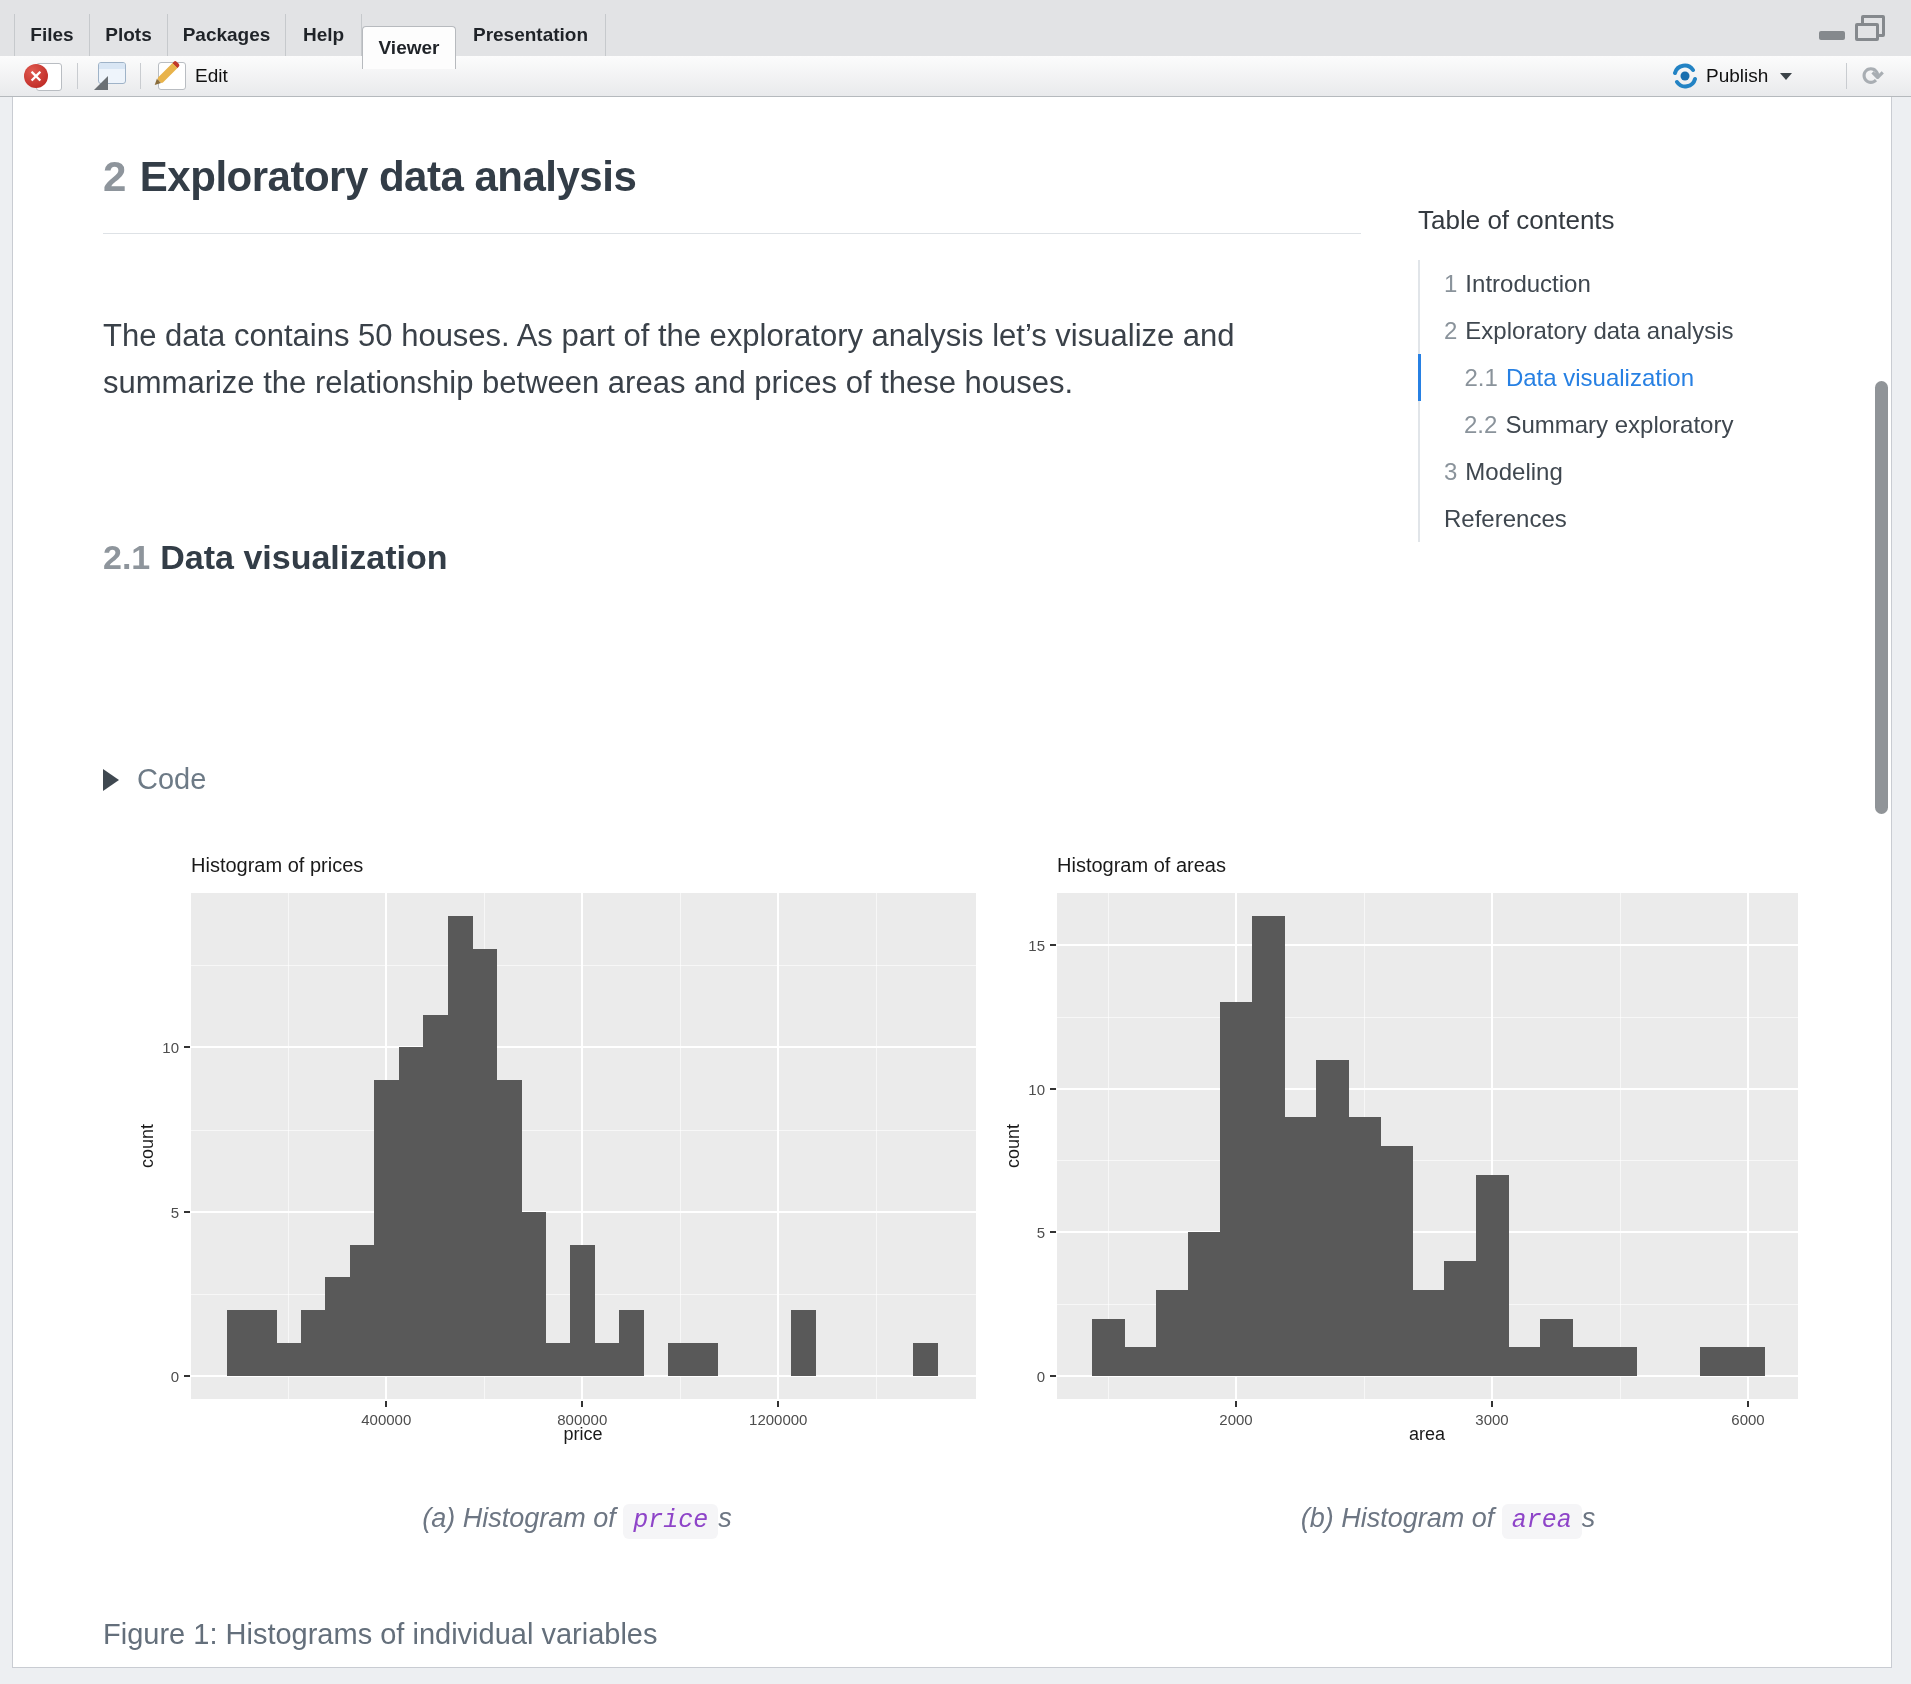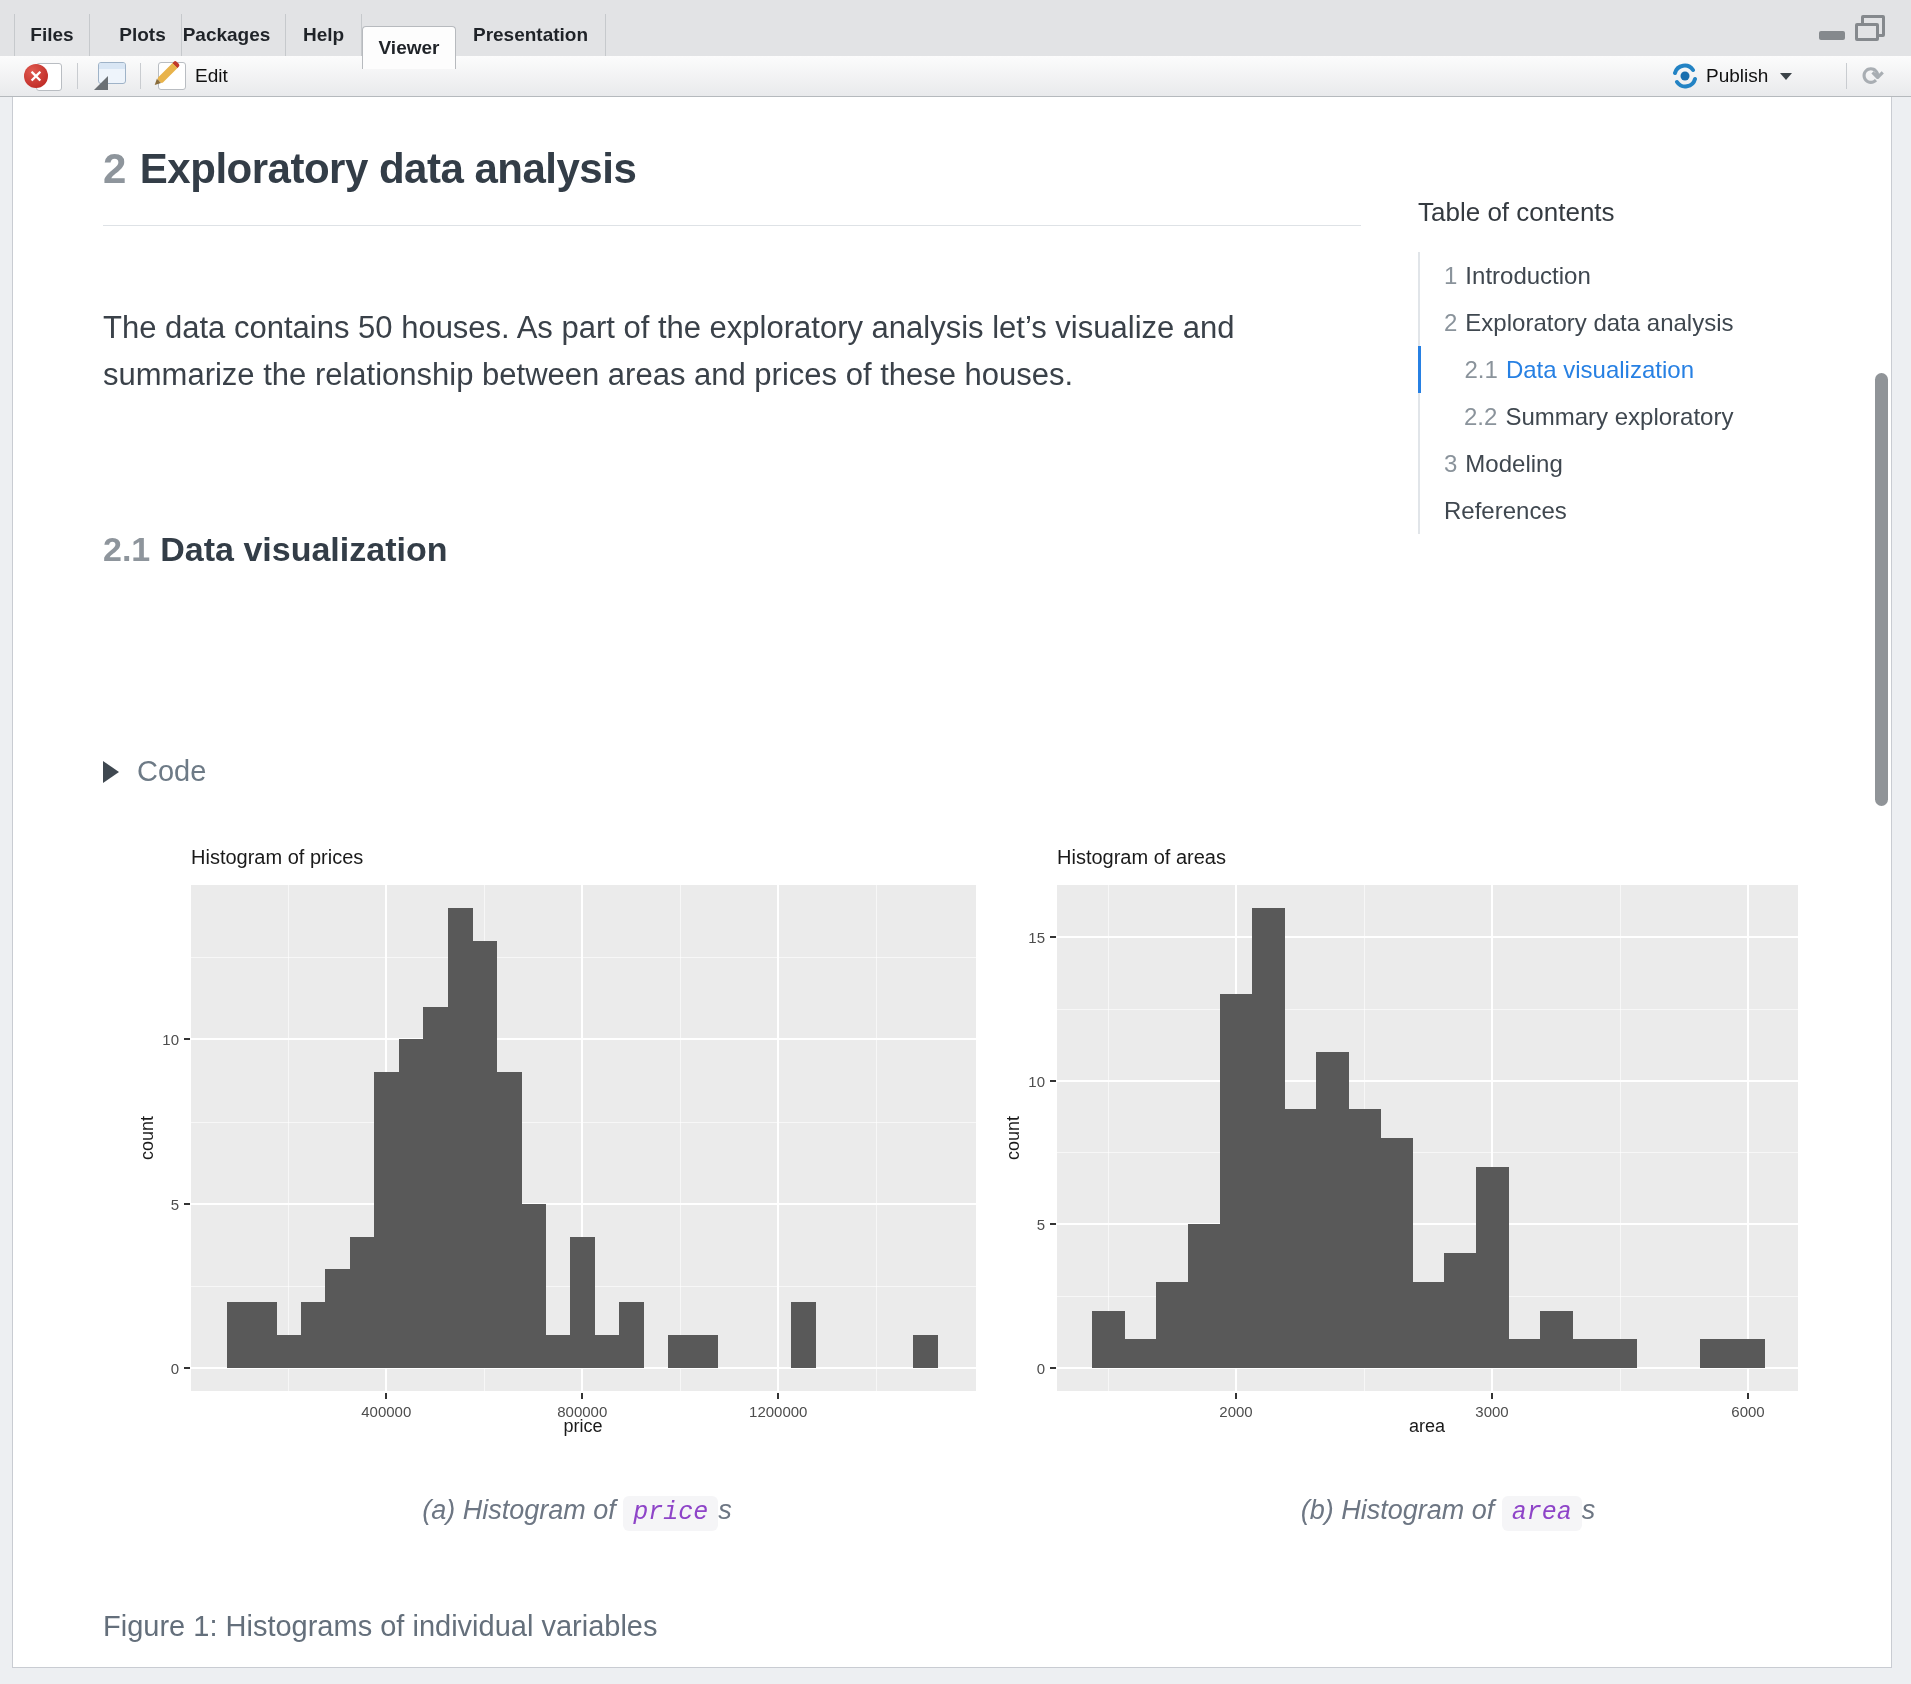--- a/index.html
+++ b/index.html
@@ -37,21 +37,21 @@
   .pencil{position:absolute;left:6px;top:-4px;width:7px;height:26px;background:linear-gradient(#c0392b 0 4px,#e8b34b 4px 100%);transform:rotate(45deg);border-radius:2px;}
   .pencil::after{content:"";position:absolute;left:0;bottom:-6px;width:0;height:0;border-left:3.5px solid transparent;border-right:3.5px solid transparent;border-top:6px solid #8a6d3b;}
   .publish-group{display:flex;align-items:center;gap:8px;font-size:19px;color:#111;}
   .connect-icon{position:relative;width:26px;height:26px;}
   .connect-icon svg{display:block;}
   .caret-down{width:0;height:0;border-left:6px solid transparent;border-right:6px solid transparent;border-top:7px solid #3c4348;margin-left:4px;}
   .refresh-icon{font-size:26px;color:#a9aeb3;font-weight:bold;}
 
   
   #frame{position:absolute;left:12px;top:96px;width:1880px;height:1572px;background:#ffffff;border:1px solid #c9ccd2;box-sizing:border-box;}
-  #doc{position:absolute;left:0;top:8px;width:100%;height:100%;overflow:hidden;}
+  #doc{position:absolute;left:0;top:16px;width:100%;height:100%;overflow:hidden;}
 
   
   .h1{position:absolute;left:90px;top:40px;width:1258px;font-size:42px;font-weight:600;color:#333d47;letter-spacing:-0.5px;
       padding-bottom:32px;border-bottom:1px solid #dee2e6;}
   .secnum{color:#8e959c;font-weight:600;margin-right:14px;}
   .p1{position:absolute;left:90px;top:168px;width:1230px;font-size:31px;line-height:47px;color:#3a4149;}
   .h2{position:absolute;left:90px;top:425px;font-size:34px;font-weight:600;color:#333d47;}
   .h2 .secnum{margin-right:10px;}
   .p2{position:absolute;left:90px;top:495px;width:1230px;font-size:31px;line-height:50px;color:#3a4149;}
   a.doclink{color:#2780e3;text-decoration:underline;cursor:pointer;}
@@ -91,21 +91,21 @@
 </style>
 </head>
 <body>
 
 <div id="window">
 
   <div id="tabbar">
     <div class="bottom-line"></div>
     <div id="tabs-container">
         <div class="tab first" style="left: 14px; width: 76px;">Files</div>
-        <div class="tab" style="left: 104px; width: 78px;">Plots</div>
+        <div class="tab" style="left: 90px; width: 78px;">Plots</div>
         <div class="tab" style="left: 168px; width: 118px;">Packages</div>
         <div class="tab" style="left: 286px; width: 76px;">Help</div>
         <div class="tab active" style="left: 362px; width: 94px;">Viewer</div>
         <div class="tab" style="left: 456px; width: 150px;">Presentation</div>
       </div>
     <div class="winctl" style="right:26px;">
       <div class="min-icon"></div>
       <div class="restore-icon">
         <div class="r1"></div>
           <div class="r2"></div>

